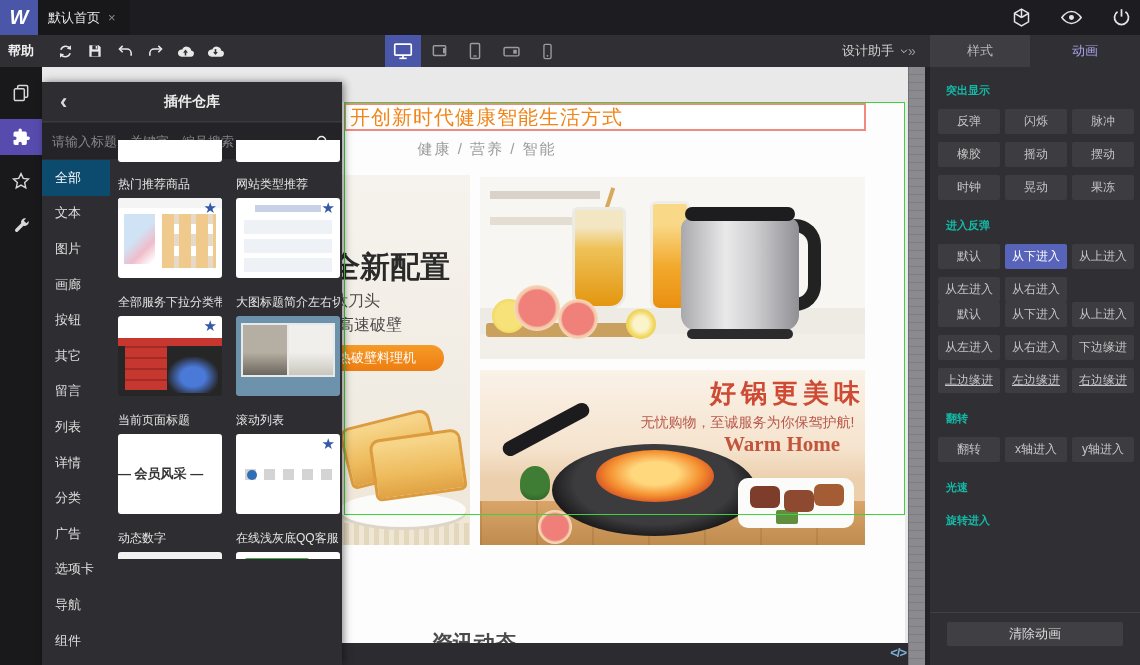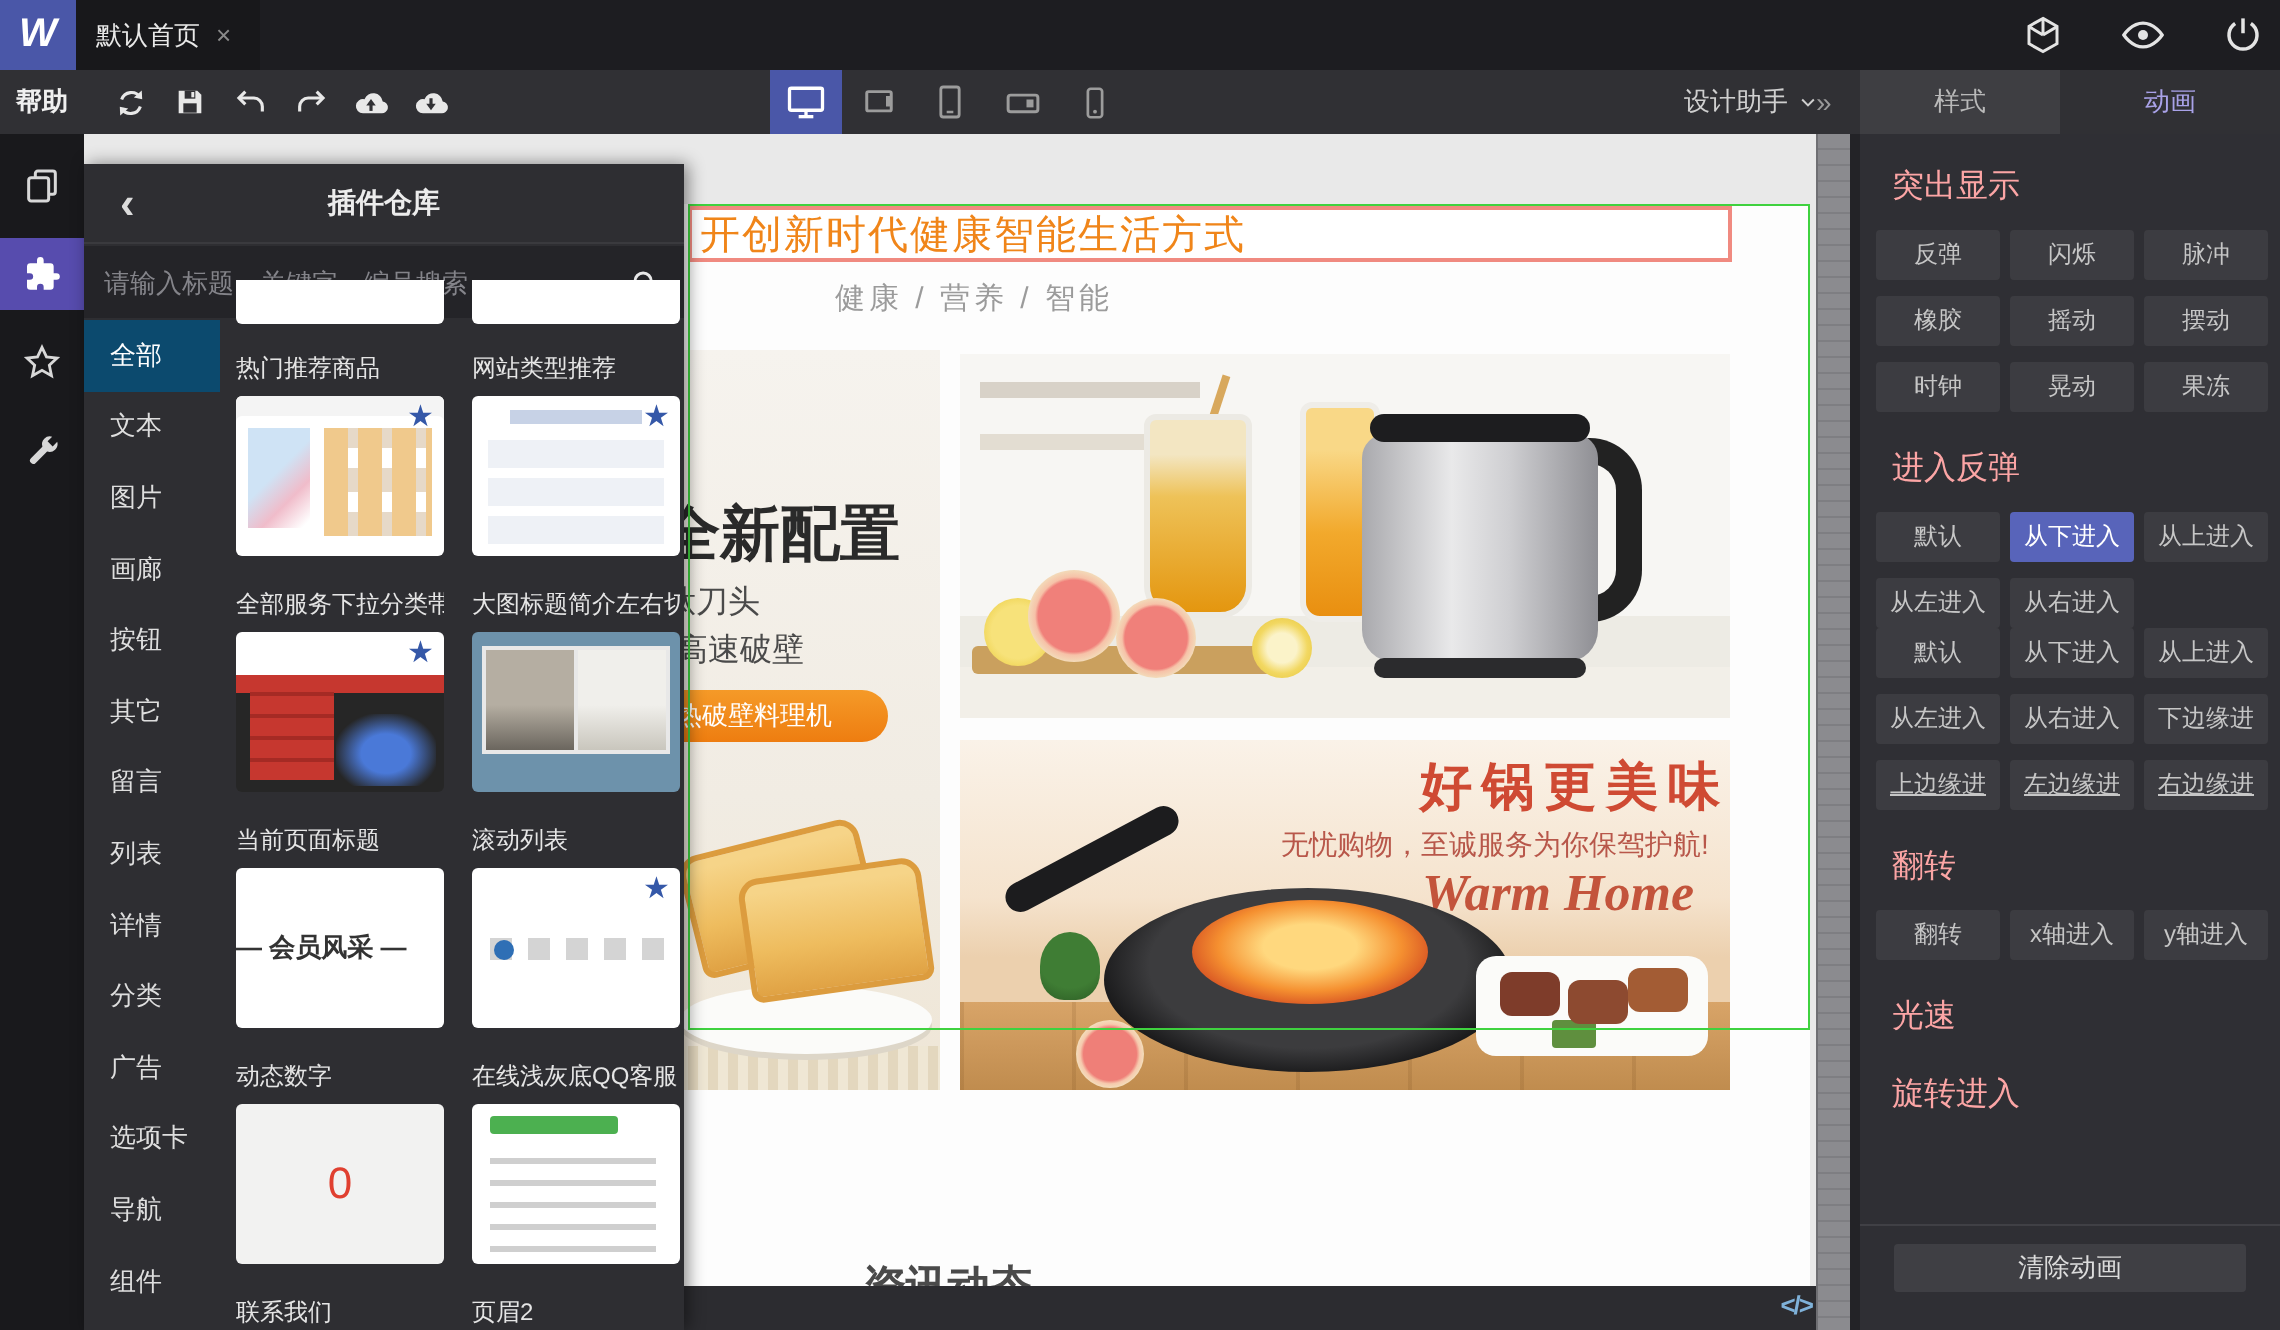--- a/index.html
+++ b/index.html
@@ -79,21 +79,21 @@
   .lemon1{position:absolute;left:12px;top:122px;width:34px;height:34px;border-radius:50%;background:radial-gradient(circle,#f7e27a 55%,#e9c835 100%);}
   .lemon2{position:absolute;left:146px;top:132px;width:30px;height:30px;border-radius:50%;background:radial-gradient(circle,#fbf3c9 35%,#f2d862 60%,#e4c133 100%);}
   .board{position:absolute;left:6px;top:146px;width:150px;height:14px;background:#caa05e;border-radius:3px;}
 
   .wok-photo{position:absolute;left:438px;top:303px;width:385px;height:175px;overflow:hidden;
         background:linear-gradient(180deg,#faf2e8 0%,#f5e3cd 45%,#ecd0ae 62%);}
   .w-table{position:absolute;left:0;bottom:0;width:385px;height:44px;
         background:repeating-linear-gradient(90deg,rgba(90,50,10,.12) 0 2px,rgba(0,0,0,0) 2px 56px),linear-gradient(180deg,#d8a468,#c08c4e);}
   .w-title{position:absolute;left:150px;top:6px;width:235px;text-align:right;color:#cf4a33;font-size:26px;font-weight:bold;letter-spacing:5px;white-space:nowrap;}
   .w-tag{position:absolute;left:150px;top:44px;width:235px;text-align:center;color:#b8574a;font-size:14px;white-space:nowrap;}
-  .w-script{position:absolute;left:231px;top:62px;color:#c3543c;font-size:26px;font-style:italic;font-weight:bold;font-family:"Liberation Serif","DejaVu Serif",serif;white-space:nowrap;}
+  .w-script{position:absolute;left:244px;top:62px;color:#c3543c;font-size:21px;font-weight:bold;font-family:"Liberation Serif","DejaVu Serif",serif;white-space:nowrap;}
   .w-pan{position:absolute;left:72px;top:74px;width:204px;height:92px;border-radius:50%;
         background:radial-gradient(ellipse at 50% 42%,#3c3c3e 0 55%,#161617 75%);}
   .w-flame{position:absolute;left:116px;top:80px;width:118px;height:52px;border-radius:50%;
         background:radial-gradient(ellipse at 50% 45%,#ffd87e 0 28%,#f59030 55%,#cf4420 80%,rgba(207,68,32,0) 100%);}
   .w-handle{position:absolute;left:18px;top:52px;width:96px;height:15px;border-radius:8px;background:#1c1c1e;transform:rotate(-28deg);}
   .w-steak{position:absolute;left:258px;top:108px;width:116px;height:50px;border-radius:10px;background:#fbfbf9;}
   .w-steak::before{content:"";position:absolute;left:12px;top:8px;width:30px;height:22px;border-radius:6px;background:#7e3c2a;
         box-shadow:34px 4px 0 #8d4a30,64px -2px 0 #a35c34,22px 20px 0 -4px #5f8f3e;}
   .veg{position:absolute;left:40px;top:96px;width:30px;height:34px;border-radius:50% 50% 40% 40%;background:radial-gradient(circle at 50% 35%,#3f7d34 60%,#2c5c24);}
   .gfruit{position:absolute;left:58px;top:140px;width:34px;height:34px;border-radius:50%;background:radial-gradient(circle,#ef7f78 55%,#f6c9ad 62%,#f3dcba 70%);}
@@ -112,21 +112,21 @@
   .pp-header{position:absolute;left:0;top:0;width:300px;height:40px;display:flex;align-items:center;justify-content:center;
         color:#ececec;font-size:14px;font-weight:bold;border-bottom:1px solid #3a3a3e;}
   .pp-back{position:absolute;left:18px;top:0;height:40px;display:flex;align-items:center;color:#dcdcdc;font-size:22px;}
   .pp-search{position:absolute;left:0;top:41px;width:300px;height:36px;background:#242428;display:flex;align-items:center;}
   .pp-search input{flex:1;height:36px;background:transparent;border:none;outline:none;color:#cfcfcf;font-size:13px;padding:0 10px;}
   .pp-search input::placeholder{color:#84848a;}
   .pp-search .mag{width:40px;height:36px;display:flex;align-items:center;justify-content:center;}
   .cats{position:absolute;left:0;top:78px;width:68px;height:505px;}
   .cat{height:35.6px;display:flex;align-items:center;padding-left:13px;color:#dedede;font-size:13px;}
   .cat.active{background:#0c4a6e;color:#fff;}
-  .cards{position:absolute;left:68px;top:58px;width:232px;height:525px;display:flex;flex-wrap:wrap;column-gap:14px;align-content:flex-start;overflow:hidden;padding-left:8px;}
+  .cards{position:absolute;left:68px;top:58px;width:232px;height:419px;display:flex;flex-wrap:wrap;column-gap:14px;align-content:flex-start;overflow:hidden;padding-left:8px;}
   .cell{width:104px;margin-bottom:16px;}
   .card-title{height:16px;line-height:16px;margin-bottom:6px;color:#e5e5e5;font-size:12px;white-space:nowrap;overflow:hidden;}
   .card{position:relative;width:104px;height:80px;background:#fff;border-radius:3px;overflow:hidden;}
   .cell.partial-cell{margin-bottom:14px;}
   .cell.partial-cell .card{height:22px;border-radius:0 0 3px 3px;}
   .star{position:absolute;top:1px;right:5px;color:#3558a8;font-size:15px;z-index:3;text-shadow:0 0 2px #fff;}
   .pv-text{position:relative;z-index:2;}
 
   .pv-hot-products::before{content:"";position:absolute;left:6%;top:20%;width:30%;height:62%;
         background:linear-gradient(135deg,#cfe3f5 0 45%,#f0bcca 70%,#fff 95%);}
@@ -161,21 +161,21 @@
 
   .pv-dynamic-number{background:#f2f2f1;display:flex;align-items:center;justify-content:center;}
   .pv-dynamic-number .pv-text{color:#e04030;font-size:22px;}
 
   .pv-qq-service::before{content:"";position:absolute;top:7%;left:9%;right:30%;height:12%;background:#4cb050;border-radius:2px;}
   .pv-qq-service::after{content:"";position:absolute;top:27%;left:9%;right:12%;bottom:8%;
         background:repeating-linear-gradient(0deg,#cfcfcf 0 3px,rgba(0,0,0,0) 3px 11px);}
 
   
   .right-panel{position:absolute;left:930px;top:67px;width:210px;height:598px;background:#2f2f34;z-index:3;overflow:hidden;}
-  .sec-title{margin:18px 0 11px 16px;color:#fca5a5;font-size:16px;font-weight:normal;}
+  .sec-title{margin:18px 0 11px 16px;color:#14b8a6;font-size:11px;font-weight:bold;}
   .sec-title:first-child{margin-top:16px;}
   .btn-grid{display:flex;flex-wrap:wrap;gap:8px 5px;margin-left:8px;width:198px;}
   .abtn{width:62px;height:25px;line-height:25px;text-align:center;background:#3c3c41;color:#c6c6c6;font-size:12px;border-radius:2px;white-space:nowrap;overflow:hidden;}
   .abtn.active{background:#5864ba;color:#fff;}
   .abtn.ul{text-decoration:underline;}
   .rp-divider{position:absolute;left:0;top:545px;width:210px;height:1px;background:#404045;}
   .clear-btn{position:absolute;left:17px;bottom:19px;width:176px;height:24px;line-height:24px;text-align:center;
         background:#3f3f44;color:#dcdcdc;font-size:13px;border-radius:2px;}
 
   svg{display:block;}

